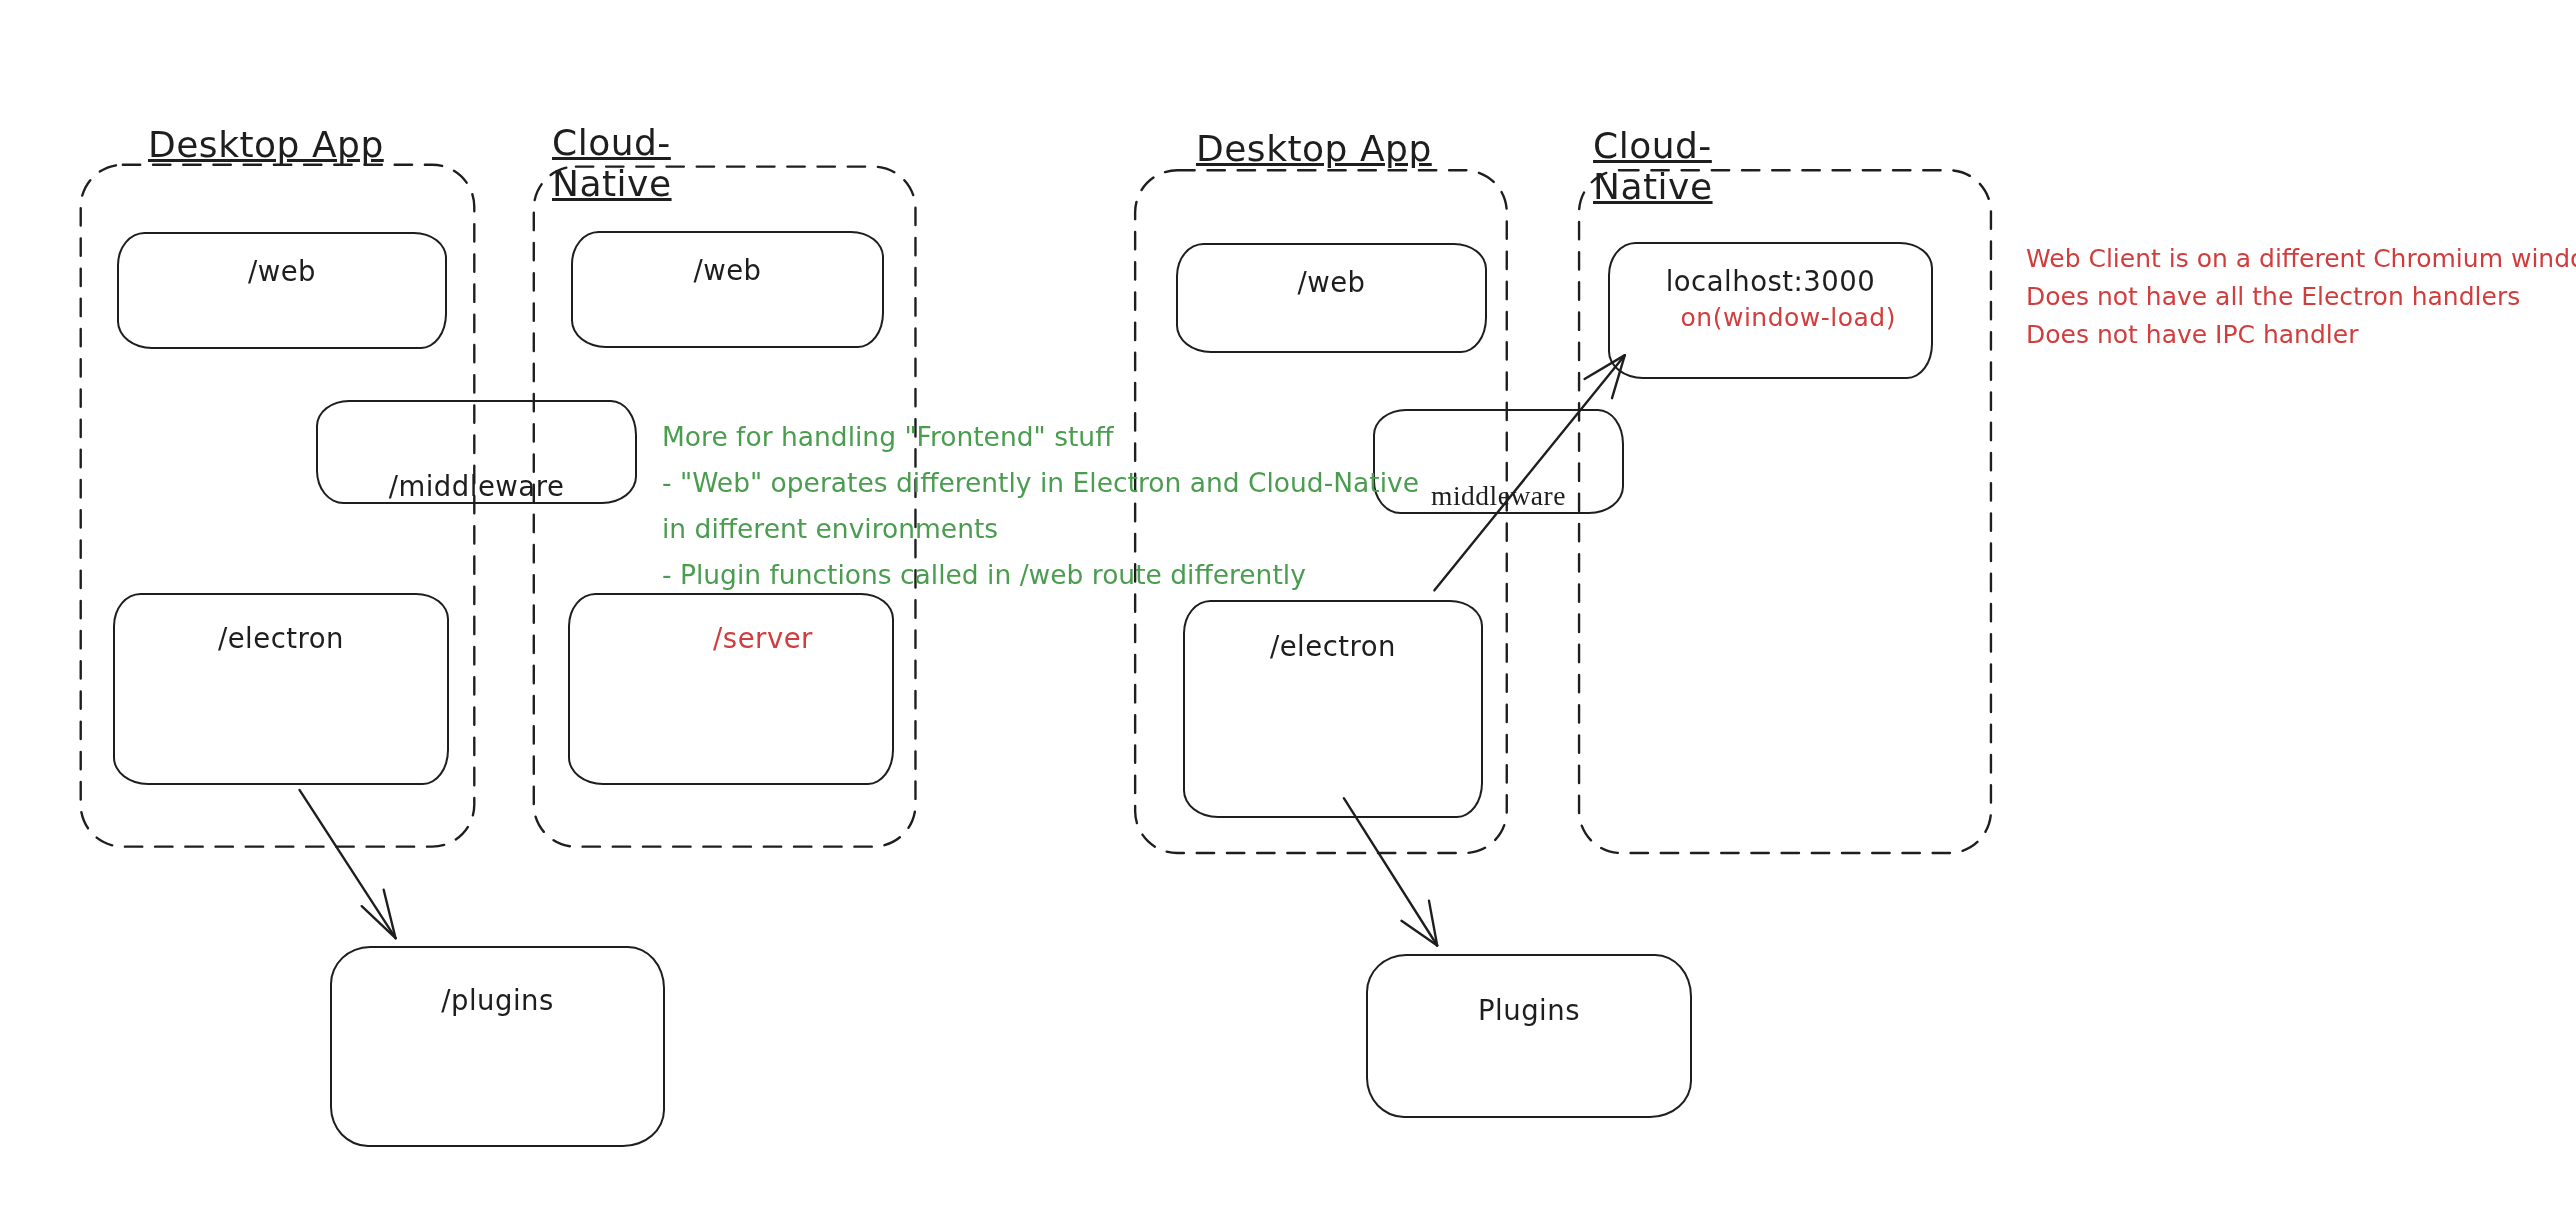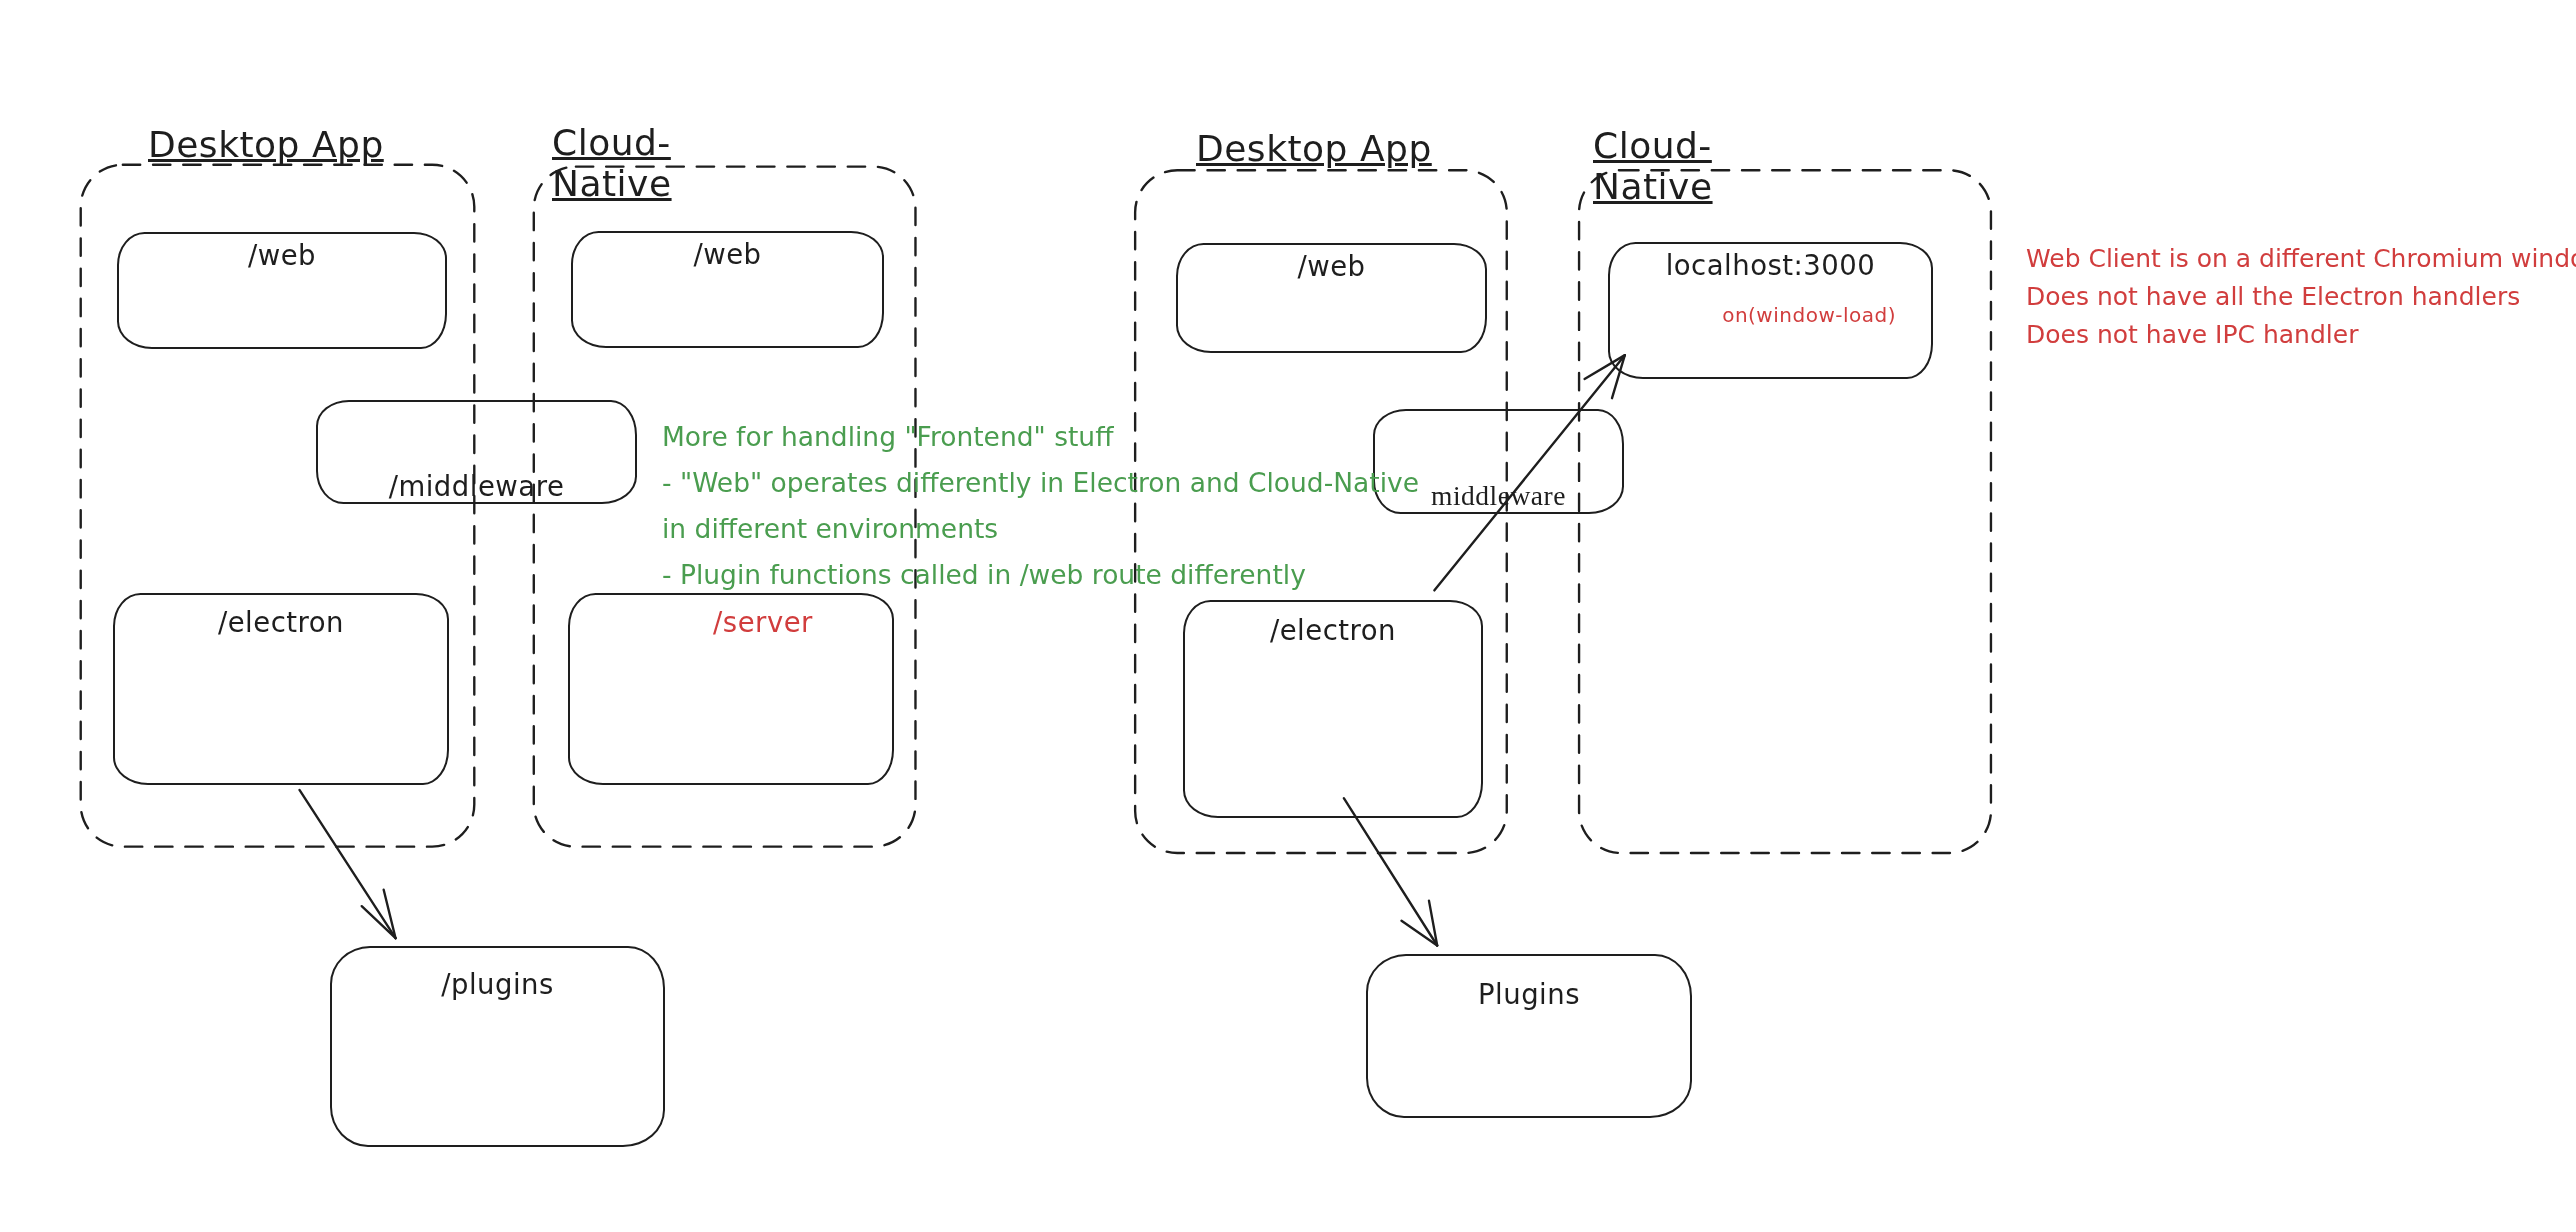--- a/index.html
+++ b/index.html
@@ -32,27 +32,27 @@
 
   .node {
     position: absolute; z-index: 2;
     border: 2.4px solid var(--ink);
     background: transparent;
     border-radius: 27.5px 33px 26px 35px / 33px 26px 35px 27.5px;
   }
   .node .node-label {
     width: 100%; text-align: center;
     font-size: 27.5px; letter-spacing: 0.5px;
-    padding-top: 5px;
+    padding-top: 21px;
   }
   .node.v-center { display: flex; align-items: flex-end; justify-content: center; }
   .node.v-center .node-label { padding-top: 0; }
   .node .sub-label {
     position: absolute; right: 35px; top: 59px;
-    font-size: 20px; color: var(--red); letter-spacing: 0.5px; text-align: right;
+    font-size: 25px; color: var(--red); letter-spacing: 0.5px; text-align: right;
   }
   .label-red { color: var(--red); margin-left: 32px; }
 
   .group-title {
     position: absolute; z-index: 2;
     width: 238px; text-align: left;
     font-size: 36px; letter-spacing: 0.5px; text-decoration: underline;
   }
 
   .annotation { position: absolute; z-index: 3; white-space: nowrap; }

